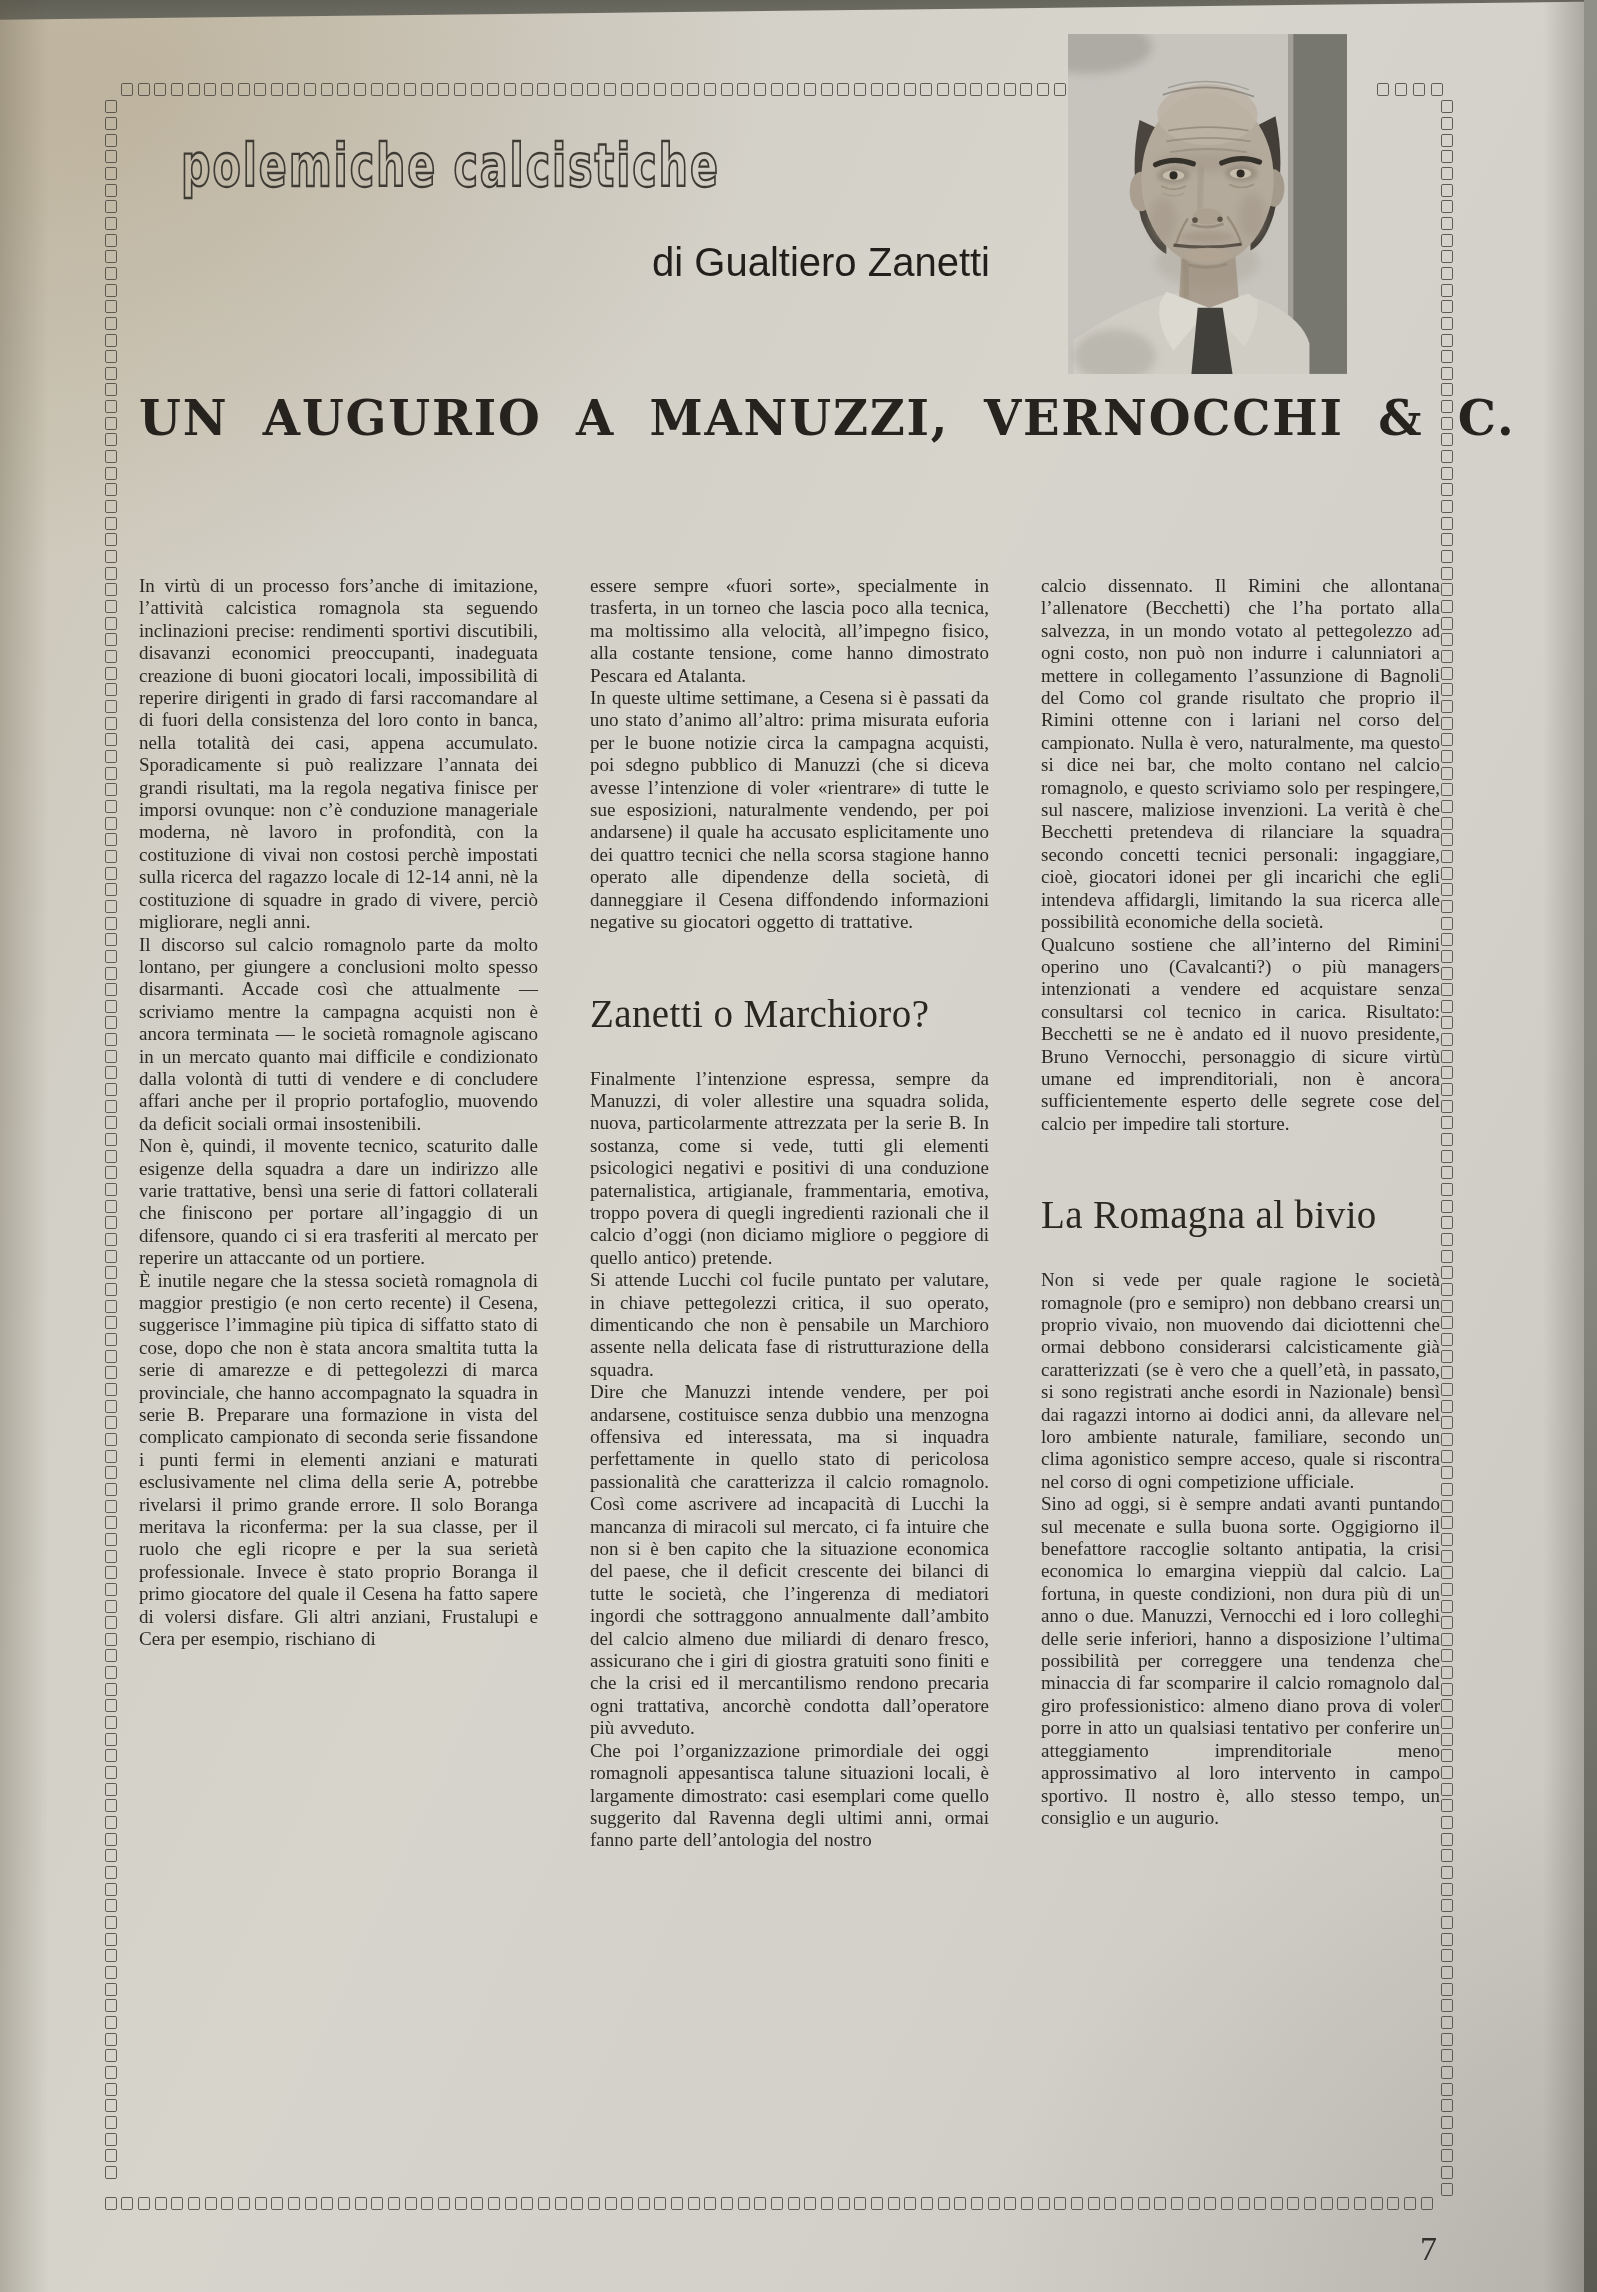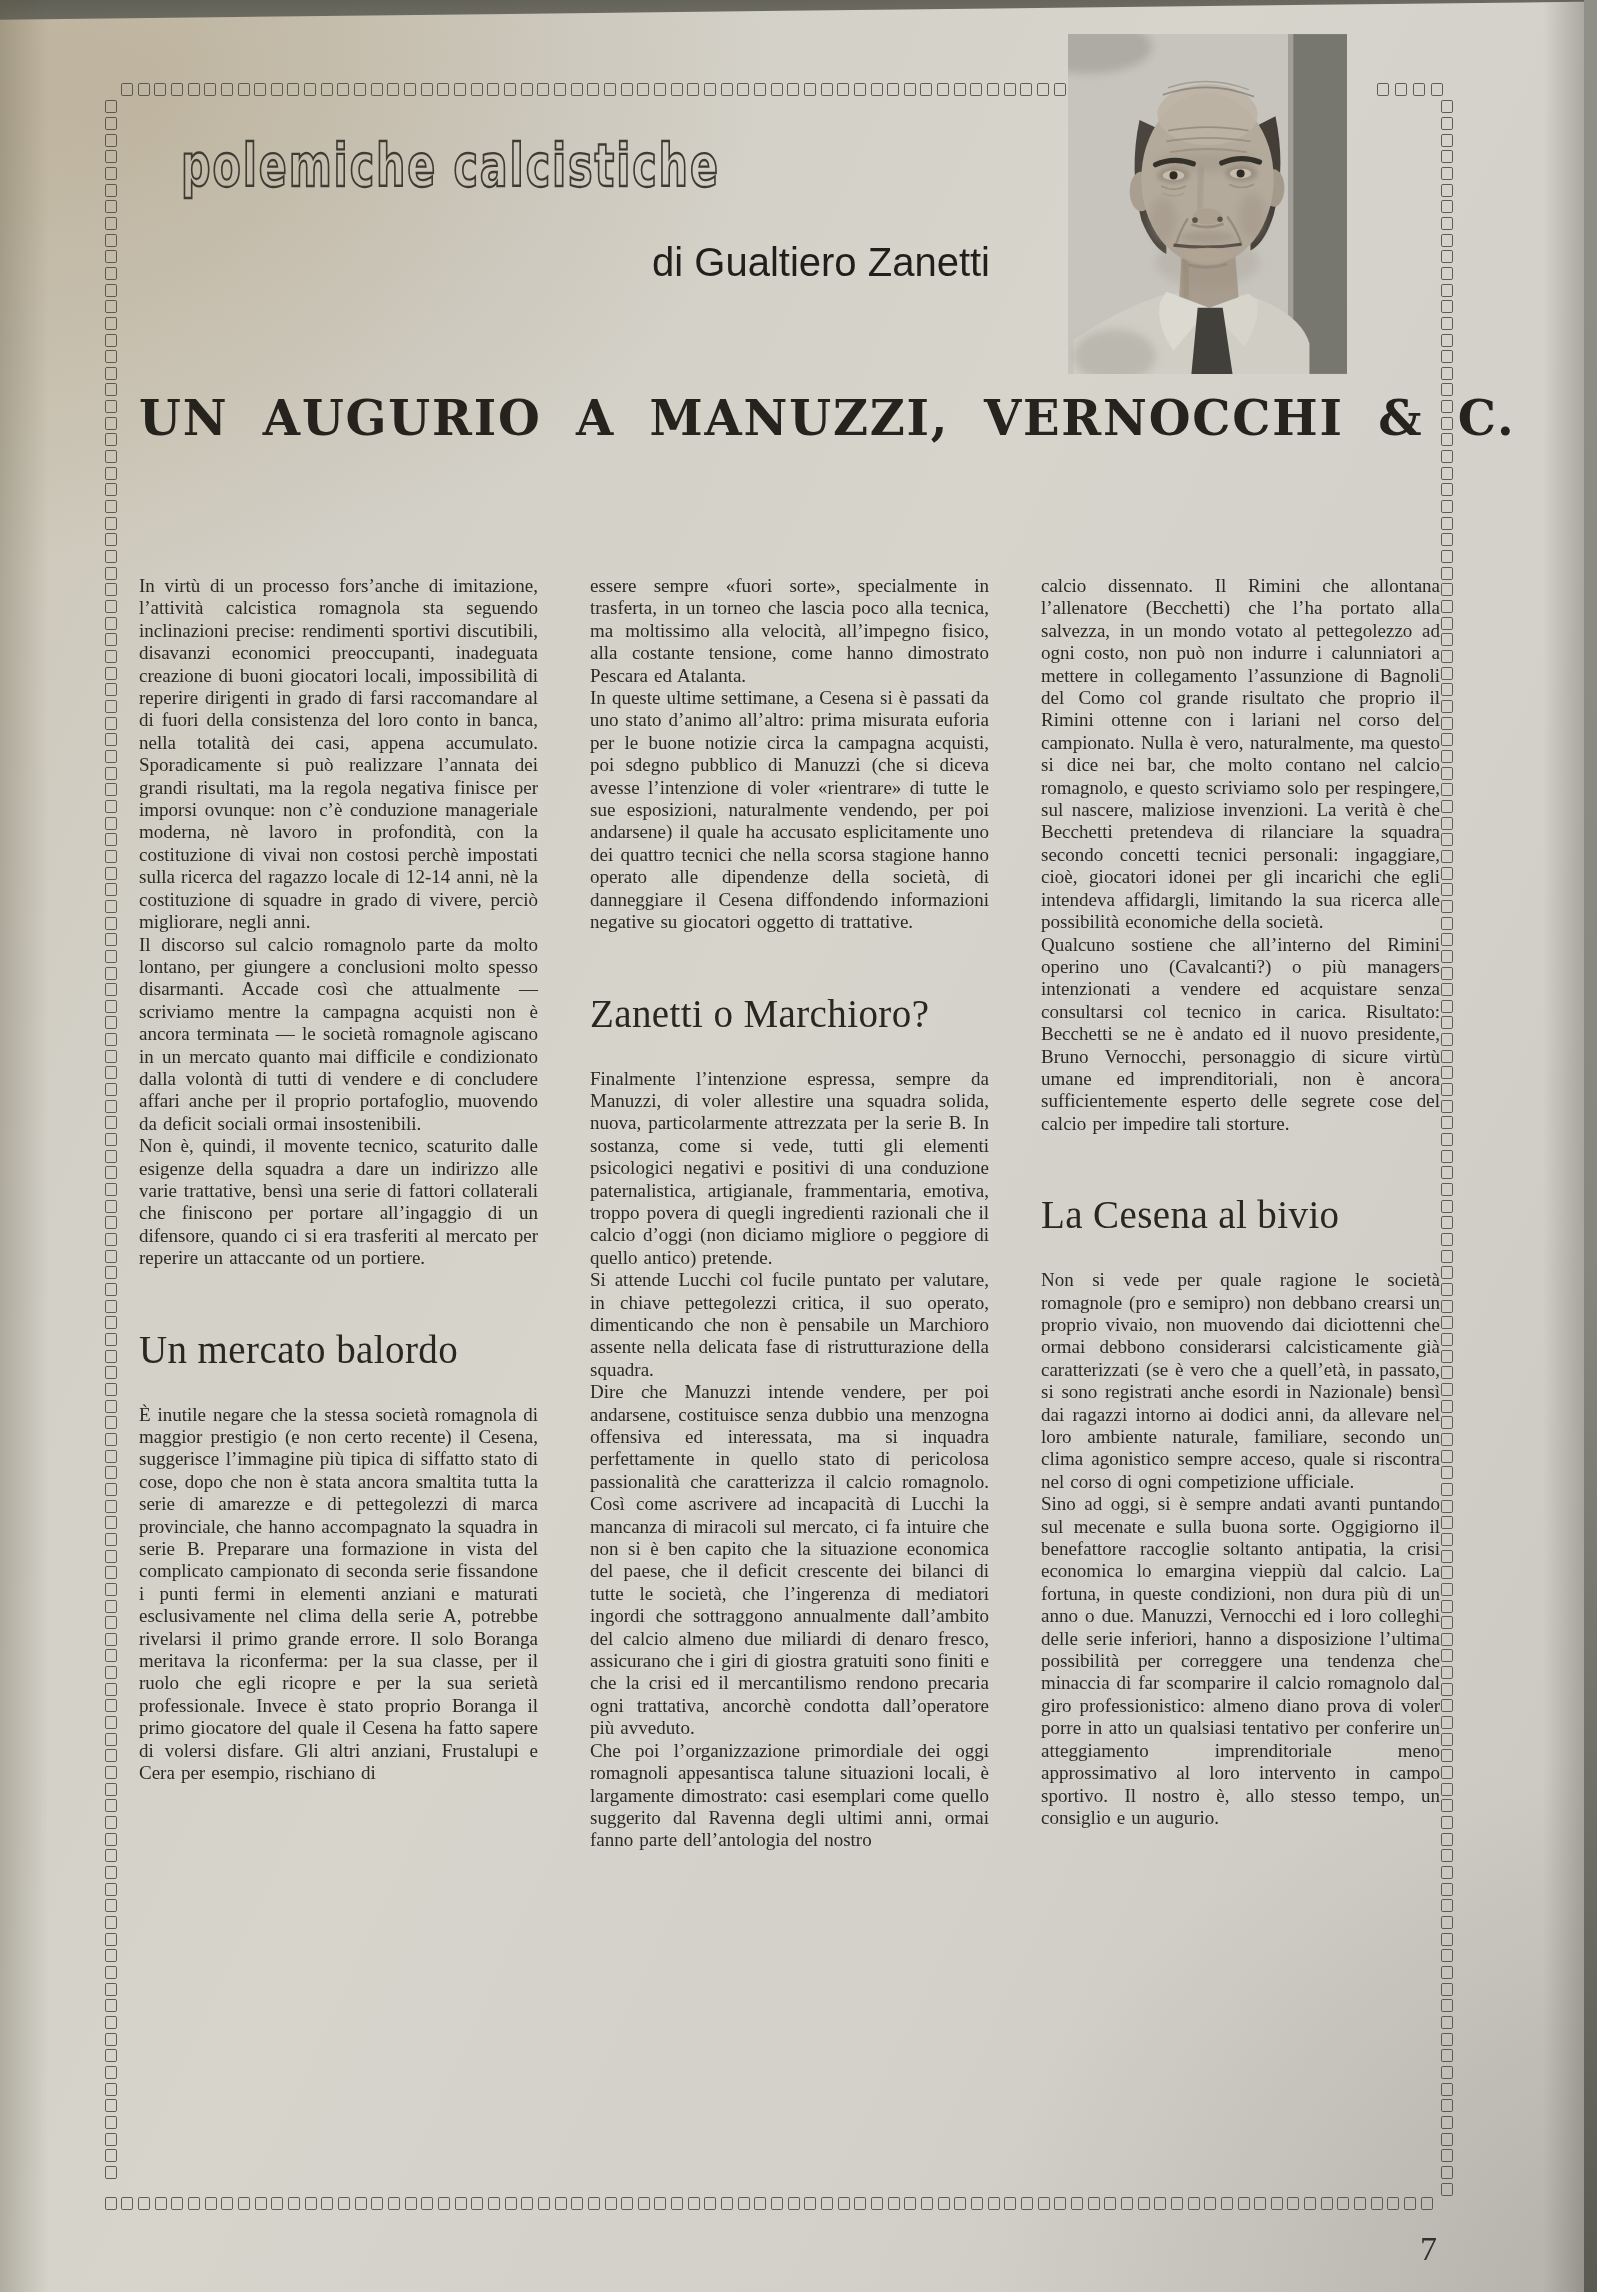--- a/index.html
+++ b/index.html
@@ -547,36 +547,35 @@
     </svg>
   </div>
 
   <div class="headline">UN AUGURIO A MANUZZI, VERNOCCHI &amp; C.</div>
 
   <div class="columns">
     <div class="col">
         <p class="body-para">In virtù di un processo fors’anche di imitazione, l’attività calcistica romagnola sta seguendo inclinazioni precise: rendimenti sportivi discutibili, disavanzi economici preoccupanti, inadeguata creazione di buoni giocatori locali, impossibilità di reperire dirigenti in grado di farsi raccomandare al di fuori della consistenza del loro conto in banca, nella totalità dei casi, appena accumulato. Sporadicamente si può realizzare l’annata dei grandi risultati, ma la regola negativa finisce per imporsi ovunque: non c’è conduzione manageriale moderna, nè lavoro in profondità, con la costituzione di vivai non costosi perchè impostati sulla ricerca del ragazzo locale di 12-14 anni, nè la costituzione di squadre in grado di vivere, perciò migliorare, negli anni.</p>
         <p class="body-para">Il discorso sul calcio romagnolo parte da molto lontano, per giungere a conclusioni molto spesso disarmanti. Accade così che attualmente — scriviamo mentre la campagna acquisti non è ancora terminata — le società romagnole agiscano in un mercato quanto mai difficile e condizionato dalla volontà di tutti di vendere e di concludere affari anche per il proprio portafoglio, muovendo da deficit sociali ormai insostenibili.</p>
         <p class="body-para">Non è, quindi, il movente tecnico, scaturito dalle esigenze della squadra a dare un indirizzo alle varie trattative, bensì una serie di fattori collaterali che finiscono per portare all’ingaggio di un difensore, quando ci si era trasferiti al mercato per reperire un attaccante od un portiere.</p>
-        <h2 class="section-heading">Un mercato balordo</h2>
         <p class="body-para">È inutile negare che la stessa società romagnola di maggior prestigio (e non certo recente) il Cesena, suggerisce l’immagine più tipica di siffatto stato di cose, dopo che non è stata ancora smaltita tutta la serie di amarezze e di pettegolezzi di marca provinciale, che hanno accompagnato la squadra in serie B. Preparare una formazione in vista del complicato campionato di seconda serie fissandone i punti fermi in elementi anziani e maturati esclusivamente nel clima della serie A, potrebbe rivelarsi il primo grande errore. Il solo Boranga meritava la riconferma: per la sua classe, per il ruolo che egli ricopre e per la sua serietà professionale. Invece è stato proprio Boranga il primo giocatore del quale il Cesena ha fatto sapere di volersi disfare. Gli altri anziani, Frustalupi e Cera per esempio, rischiano di</p>
       </div>
     <div class="col">
         <p class="body-para">essere sempre «fuori sorte», specialmente in trasferta, in un torneo che lascia poco alla tecnica, ma moltissimo alla velocità, all’impegno fisico, alla costante tensione, come hanno dimostrato Pescara ed Atalanta.</p>
         <p class="body-para">In queste ultime settimane, a Cesena si è passati da uno stato d’animo all’altro: prima misurata euforia per le buone notizie circa la campagna acquisti, poi sdegno pubblico di Manuzzi (che si diceva avesse l’intenzione di voler «rientrare» di tutte le sue esposizioni, naturalmente vendendo, per poi andarsene) il quale ha accusato esplicitamente uno dei quattro tecnici che nella scorsa stagione hanno operato alle dipendenze della società, di danneggiare il Cesena diffondendo informazioni negative su giocatori oggetto di trattative.</p>
         <h2 class="section-heading">Zanetti o Marchioro?</h2>
         <p class="body-para">Finalmente l’intenzione espressa, sempre da Manuzzi, di voler allestire una squadra solida, nuova, particolarmente attrezzata per la serie B. In sostanza, come si vede, tutti gli elementi psicologici negativi e positivi di una conduzione paternalistica, artigianale, frammentaria, emotiva, troppo povera di quegli ingredienti razionali che il calcio d’oggi (non diciamo migliore o peggiore di quello antico) pretende.</p>
         <p class="body-para">Si attende Lucchi col fucile puntato per valutare, in chiave pettegolezzi critica, il suo operato, dimenticando che non è pensabile un Marchioro assente nella delicata fase di ristrutturazione della squadra.</p>
         <p class="body-para">Dire che Manuzzi intende vendere, per poi andarsene, costituisce senza dubbio una menzogna offensiva ed interessata, ma si inquadra perfettamente in quello stato di pericolosa passionalità che caratterizza il calcio romagnolo. Così come ascrivere ad incapacità di Lucchi la mancanza di miracoli sul mercato, ci fa intuire che non si è ben capito che la situazione economica del paese, che il deficit crescente dei bilanci di tutte le società, che l’ingerenza di mediatori ingordi che sottraggono annualmente dall’ambito del calcio almeno due miliardi di denaro fresco, assicurano che i giri di giostra gratuiti sono finiti e che la crisi ed il mercantilismo rendono precaria ogni trattativa, ancorchè condotta dall’operatore più avveduto.</p>
         <p class="body-para">Che poi l’organizzazione primordiale dei oggi romagnoli appesantisca talune situazioni locali, è largamente dimostrato: casi esemplari come quello suggerito dal Ravenna degli ultimi anni, ormai fanno parte dell’antologia del nostro</p>
       </div>
     <div class="col">
         <p class="body-para">calcio dissennato. Il Rimini che allontana l’allenatore (Becchetti) che l’ha portato alla salvezza, in un mondo votato al pettegolezzo ad ogni costo, non può non indurre i calunniatori a mettere in collegamento l’assunzione di Bagnoli del Como col grande risultato che proprio il Rimini ottenne con i lariani nel corso del campionato. Nulla è vero, naturalmente, ma questo si dice nei bar, che molto contano nel calcio romagnolo, e questo scriviamo solo per respingere, sul nascere, maliziose invenzioni. La verità è che Becchetti pretendeva di rilanciare la squadra secondo concetti tecnici personali: ingaggiare, cioè, giocatori idonei per gli incarichi che egli intendeva affidargli, limitando la sua ricerca alle possibilità economiche della società.</p>
         <p class="body-para">Qualcuno sostiene che all’interno del Rimini operino uno (Cavalcanti?) o più managers intenzionati a vendere ed acquistare senza consultarsi col tecnico in carica. Risultato: Becchetti se ne è andato ed il nuovo presidente, Bruno Vernocchi, personaggio di sicure virtù umane ed imprenditoriali, non è ancora sufficientemente esperto delle segrete cose del calcio per impedire tali storture.</p>
-        <h2 class="section-heading">La Cesena al bivio</h2>
+        <h2 class="section-heading">La Romagna al bivio</h2>
         <p class="body-para">Non si vede per quale ragione le società romagnole (pro e semipro) non debbano crearsi un proprio vivaio, non muovendo dai diciottenni che ormai debbono considerarsi calcisticamente già caratterizzati (se è vero che a quell’età, in passato, si sono registrati anche esordi in Nazionale) bensì dai ragazzi intorno ai dodici anni, da allevare nel loro ambiente naturale, familiare, secondo un clima agonistico sempre acceso, quale si riscontra nel corso di ogni competizione ufficiale.</p>
         <p class="body-para">Sino ad oggi, si è sempre andati avanti puntando sul mecenate e sulla buona sorte. Oggigiorno il benefattore raccoglie soltanto antipatia, la crisi economica lo emargina vieppiù dal calcio. La fortuna, in queste condizioni, non dura più di un anno o due. Manuzzi, Vernocchi ed i loro colleghi delle serie inferiori, hanno a disposizione l’ultima possibilità per correggere una tendenza che minaccia di far scomparire il calcio romagnolo dal giro professionistico: almeno diano prova di voler porre in atto un qualsiasi tentativo per conferire un atteggiamento imprenditoriale meno approssimativo al loro intervento in campo sportivo. Il nostro è, allo stesso tempo, un consiglio e un augurio.</p>
       </div>
   </div>
 
   <div class="page-number">7</div>
 
   <div class="right-shadow"></div>
   <div class="right-edge"></div>
 </div>

